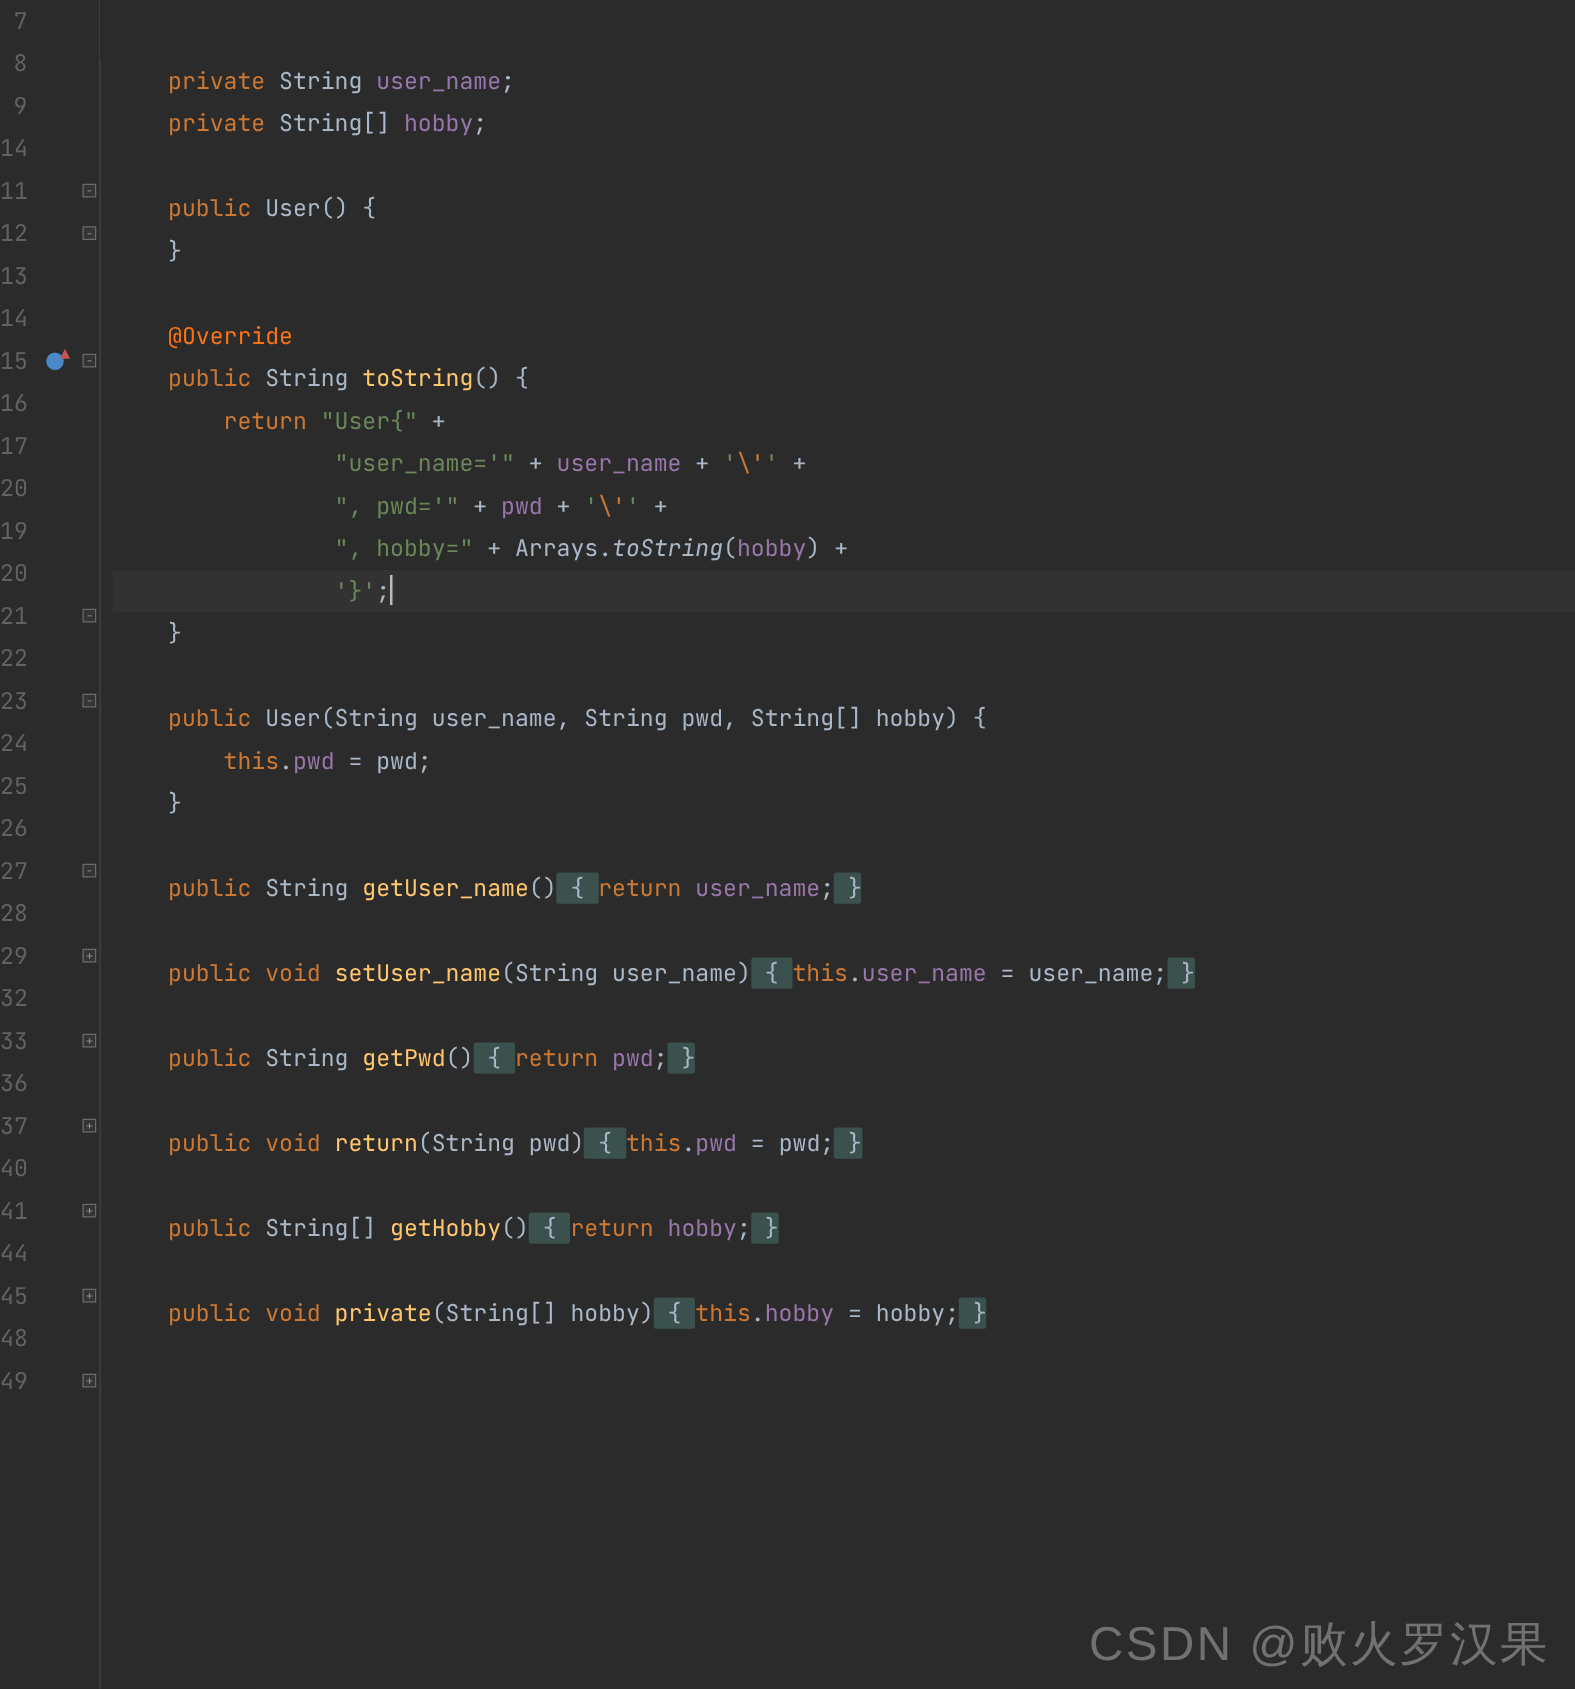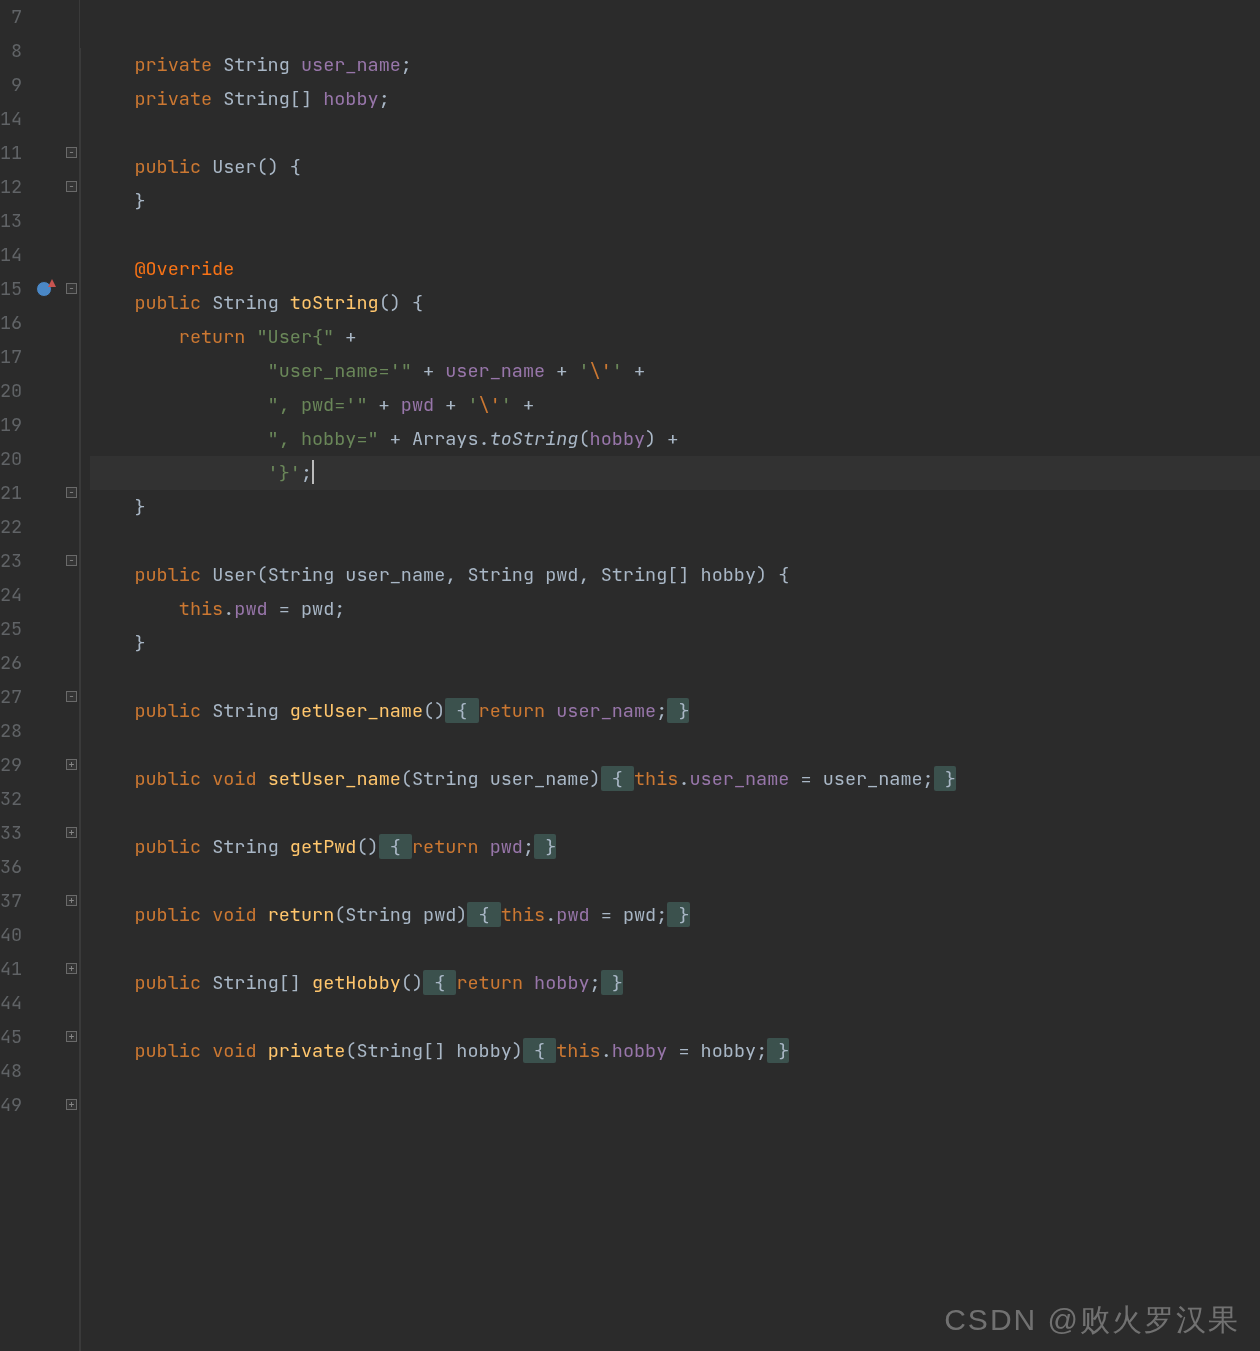--- a/index.html
+++ b/index.html
@@ -102,21 +102,21 @@
     width: 1.5px;
     height: 24px;
     background: #bbbbbb;
     vertical-align: middle;
     margin-bottom: 3px;
   }
   .watermark {
     position: absolute;
     right: 20px;
     bottom: 10px;
-    font-size: 30px;
+    font-size: 38px;
     color: rgba(200,200,200,0.45);
     font-family: sans-serif;
     letter-spacing: 2px;
     pointer-events: none;
   }
   .indent-guide {
     position: absolute;
     top: 0; bottom: 0;
     width: 1px;
     background: #3a3a3a;

